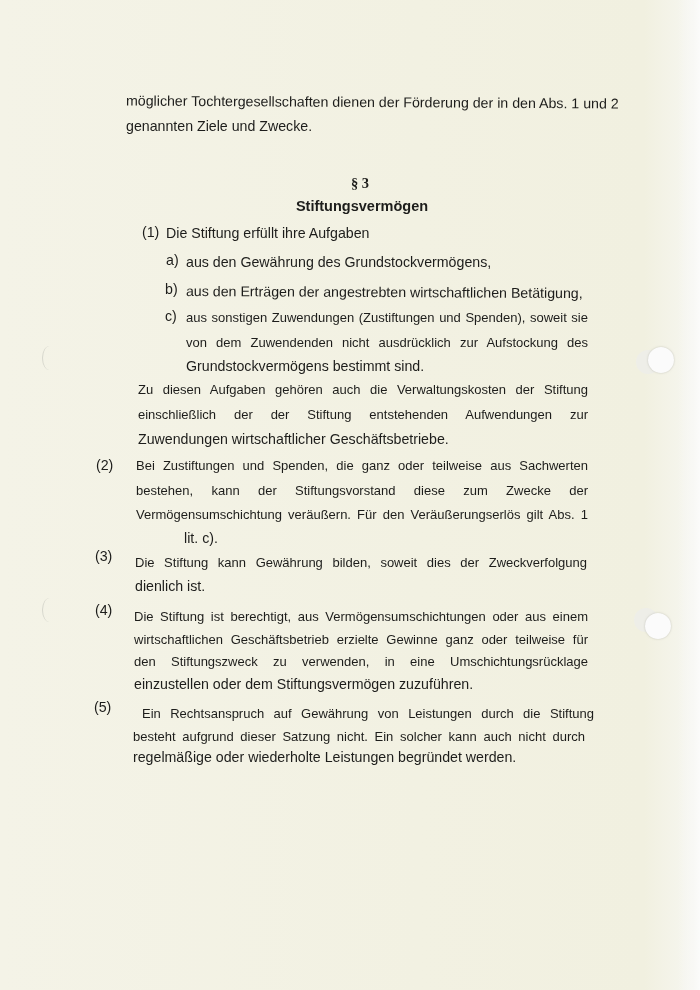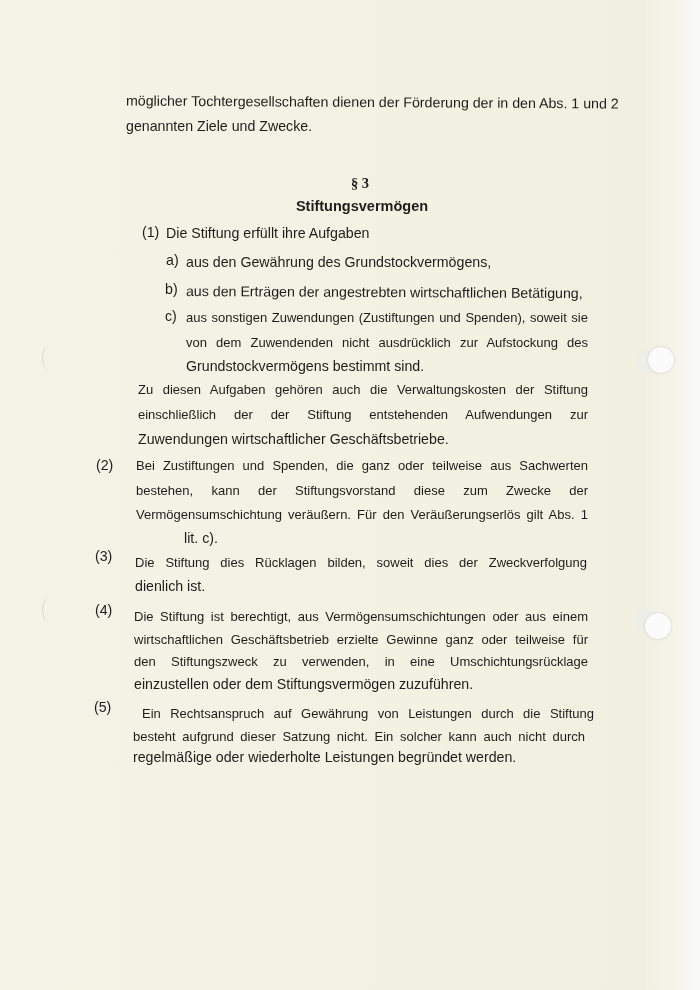--- a/index.html
+++ b/index.html
@@ -74,21 +74,21 @@
   <div class="just" style="left:138px; top:405px; width:450px;">einschließlich der der Stiftung entstehenden Aufwendungen zur</div>
   <div class="text" style="left:138px; top:429px;">Zuwendungen wirtschaftlicher Geschäftsbetriebe.</div>
 
   <div class="num" style="left:96px; top:455px;">(2)</div>
   <div class="just" style="left:136px; top:456px; width:452px;">Bei Zustiftungen und Spenden, die ganz oder teilweise aus Sachwerten</div>
   <div class="just" style="left:136px; top:481px; width:452px;">bestehen, kann der Stiftungsvorstand diese zum Zwecke der</div>
   <div class="just" style="left:136px; top:505px; width:452px;">Vermögensumschichtung veräußern. Für den Veräußerungserlös gilt Abs. 1</div>
   <div class="text" style="left:136px; top:528px;margin-left:48px;">lit. c).</div>
 
   <div class="num" style="left:95px; top:546px;">(3)</div>
-  <div class="just" style="left:135px; top:553px; width:452px;">Die Stiftung dies Rücklagen bilden, soweit dies der Zweckverfolgung</div>
+  <div class="just" style="left:135px; top:553px; width:452px;">Die Stiftung kann Gewährung bilden, soweit dies der Zweckverfolgung</div>
   <div class="text" style="left:135px; top:576px;">dienlich ist.</div>
 
   <div class="num" style="left:95px; top:600px;">(4)</div>
   <div class="just" style="left:134px; top:607px; width:454px;">Die Stiftung ist berechtigt, aus Vermögensumschichtungen oder aus einem</div>
   <div class="just" style="left:134px; top:652px; width:454px;">den Stiftungszweck zu verwenden, in eine Umschichtungsrücklage</div>
   <div class="just" style="left:134px; top:630px; width:454px;">wirtschaftlichen Geschäftsbetrieb erzielte Gewinne ganz oder teilweise für</div>
   <div class="text" style="left:134px; top:674px;">einzustellen oder dem Stiftungsvermögen zuzuführen.</div>
 
   <div class="num" style="left:94px; top:697px;">(5)</div>
   <div class="just" style="left:142px; top:704px; width:452px;">Ein Rechtsanspruch auf Gewährung von Leistungen durch die Stiftung</div>

